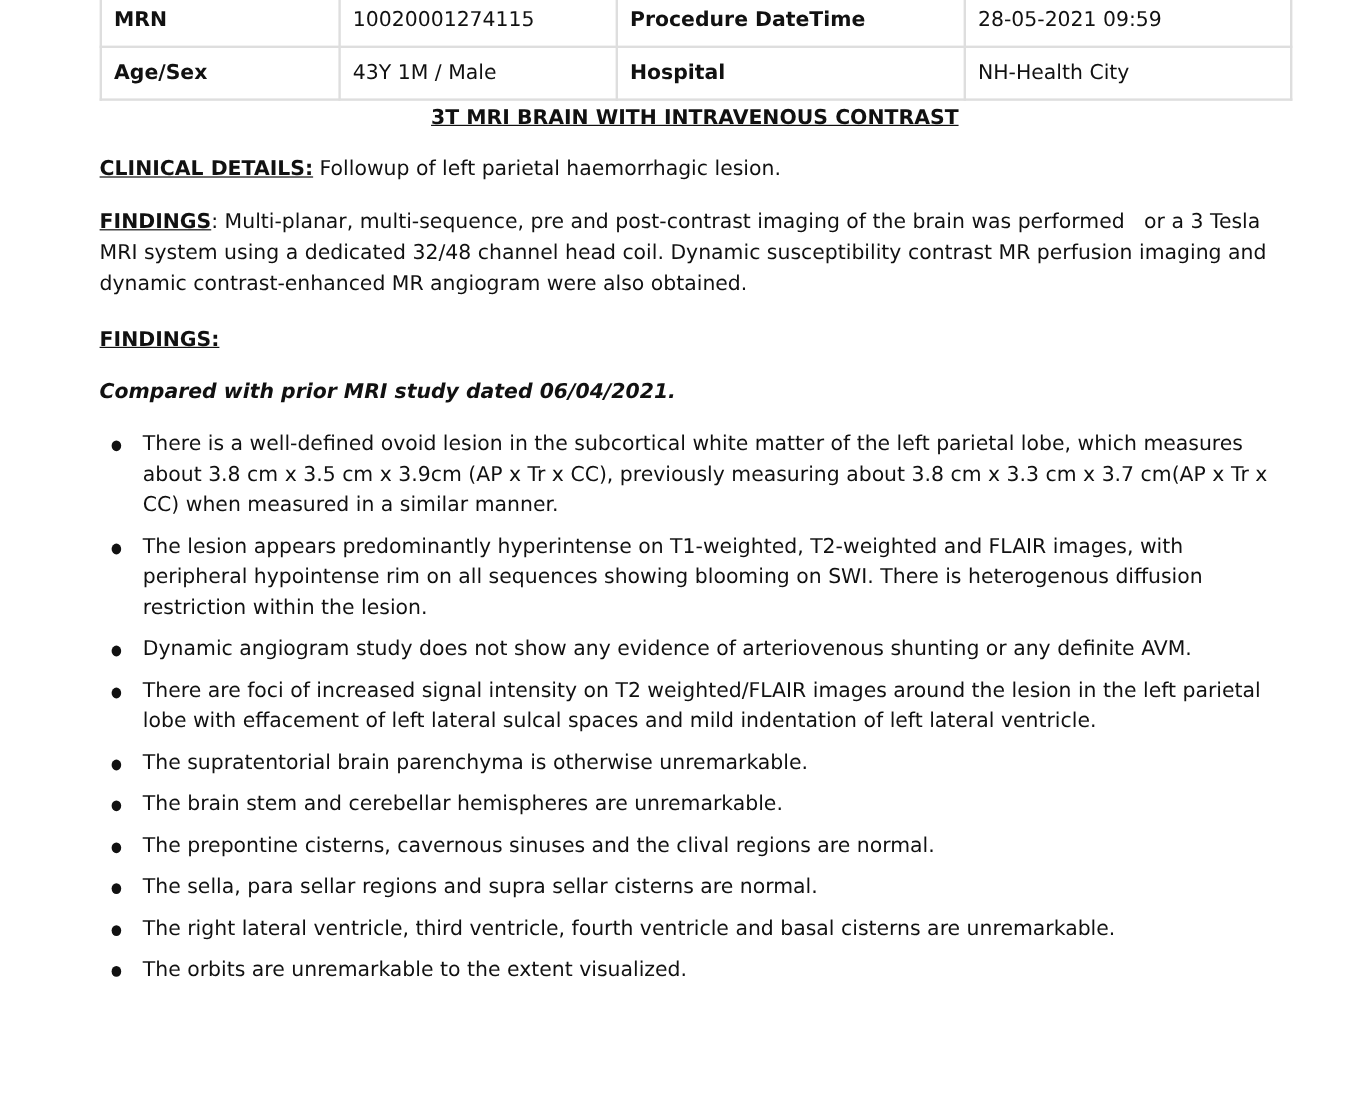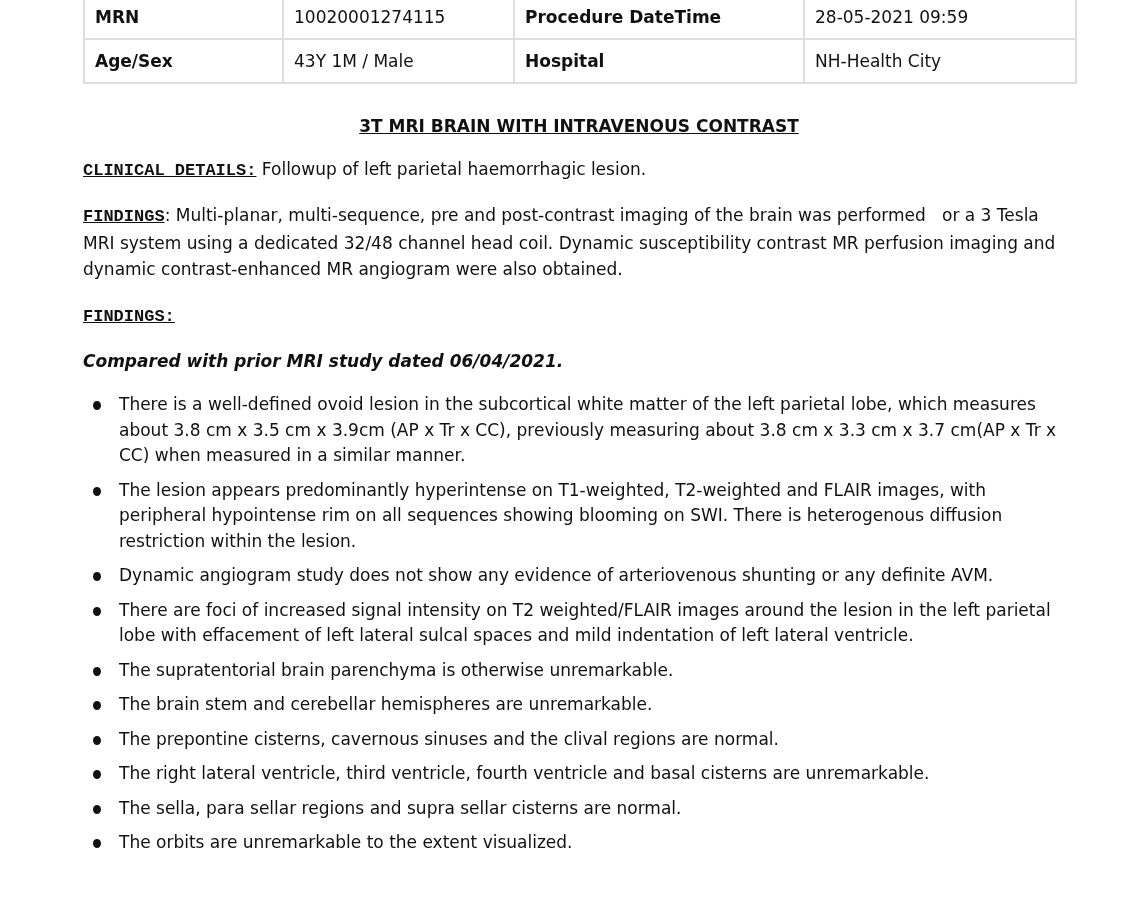--- a/index.html
+++ b/index.html
@@ -33,36 +33,35 @@
       height: 42px;
       padding: 0 10px;
       font-size: 17px;
       vertical-align: middle;
     }
     table.meta td.lbl {
       font-weight: bold;
     }
     .title-wrap {
       text-align: center;
-      margin-top: 32px;
+      margin-top: 4px;
       height: 20px;
     }
     .title {
       font-weight: bold;
       text-decoration: underline;
       font-size: 17px;
     }
     .para {
       line-height: 26px;
       margin: 0;
     }
     .heading {
       font-weight: bold;
       text-decoration: underline;
-      font-family: Liberation Mono, monospace;
     }
     .clinical { margin-top: 20px; }
     .technique { margin-top: 18px; }
     .findings { margin-top: 20px; }
     .compared {
       margin-top: 18px;
       font-weight: bold;
       font-style: italic;
     }
     ul.findings-list {
@@ -134,18 +133,18 @@
   <p class="para compared">Compared with prior MRI study dated 06/04/2021.</p>
 
   <ul class="findings-list">
     <li><span class="bullet"></span><span>There is a well-defined ovoid lesion in the subcortical white matter of the left parietal lobe, which measures about 3.8 cm x 3.5 cm x 3.9cm (AP x Tr x CC), previously measuring about 3.8 cm x 3.3 cm x 3.7 cm(AP x Tr x CC) when measured in a similar manner.</span></li>
     <li><span class="bullet"></span><span>The lesion appears predominantly hyperintense on T1-weighted, T2-weighted and FLAIR images, with peripheral hypointense rim on all sequences showing blooming on SWI. There is heterogenous diffusion restriction within the lesion.</span></li>
     <li><span class="bullet"></span><span>Dynamic angiogram study does not show any evidence of arteriovenous shunting or any definite AVM.</span></li>
     <li><span class="bullet"></span><span>There are foci of increased signal intensity on T2 weighted/FLAIR images around the lesion in the left parietal lobe with effacement of left lateral sulcal spaces and mild indentation of left lateral ventricle.</span></li>
     <li><span class="bullet"></span><span>The supratentorial brain parenchyma is otherwise unremarkable.</span></li>
     <li><span class="bullet"></span><span>The brain stem and cerebellar hemispheres are unremarkable.</span></li>
     <li><span class="bullet"></span><span>The prepontine cisterns, cavernous sinuses and the clival regions are normal.</span></li>
+    <li><span class="bullet"></span><span>The sella, para sellar regions and supra sellar cisterns are normal.</span></li>
     <li><span class="bullet"></span><span>The right lateral ventricle, third ventricle, fourth ventricle and basal cisterns are unremarkable.</span></li>
-    <li><span class="bullet"></span><span>The sella, para sellar regions and supra sellar cisterns are normal.</span></li>
     <li><span class="bullet"></span><span>The orbits are unremarkable to the extent visualized.</span></li>
   </ul>
 
 </div>
 
 </body></html>

